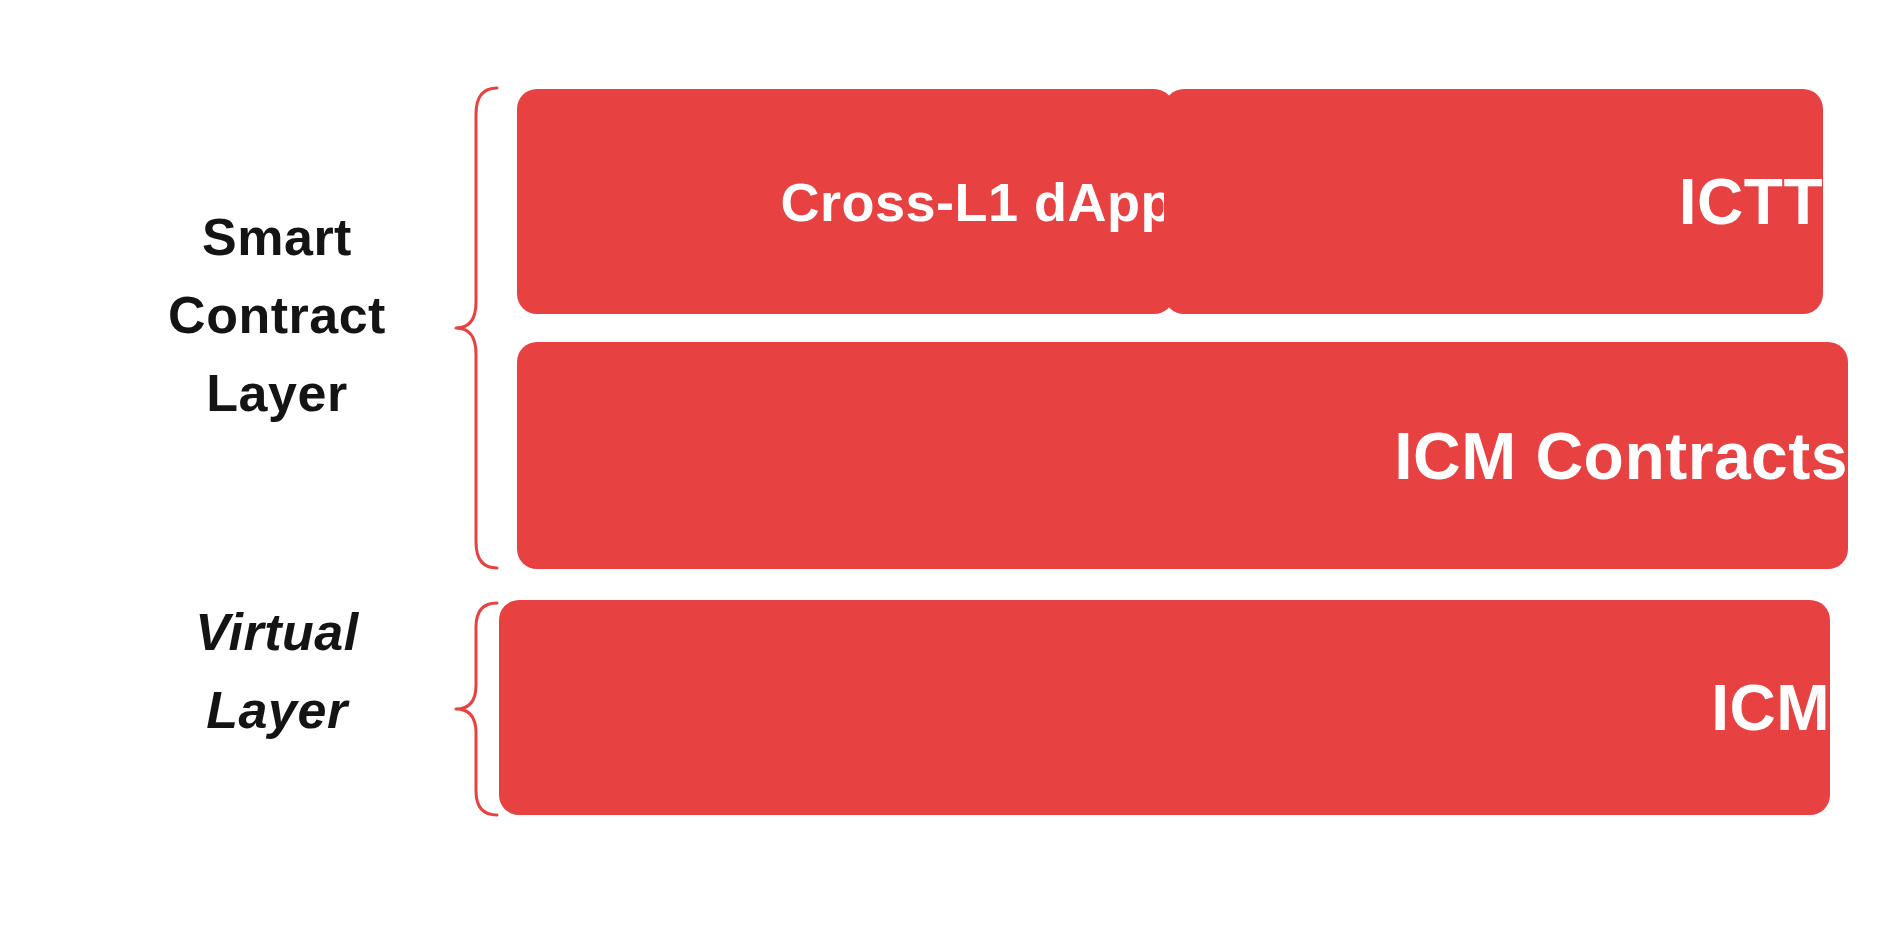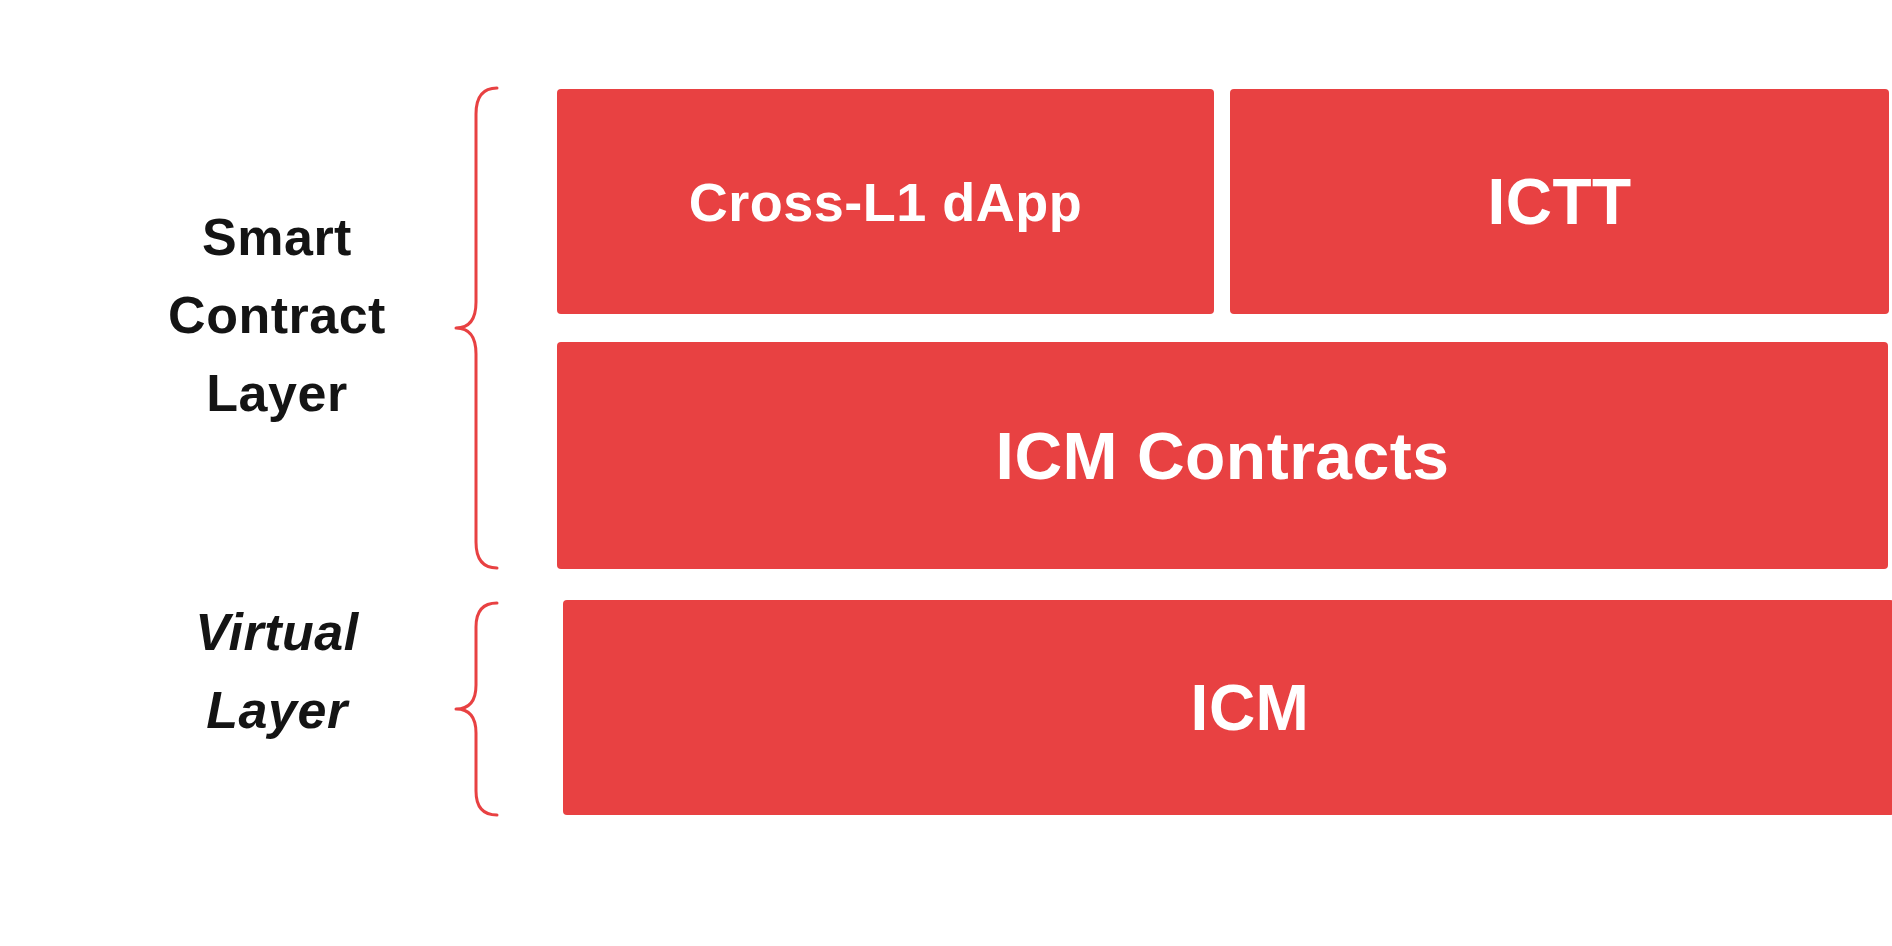--- a/index.html
+++ b/index.html
@@ -42,46 +42,45 @@
     stroke-width: 3;
     stroke-linecap: round;
     stroke-linejoin: round;
   }
   .brace-smart { left: 453px; top: 86px; }
   .brace-vm    { left: 453px; top: 601px; }
 
   .box {
     position: absolute;
     background: var(--accent);
-    border-radius: 4px;
+    border-radius: 20px;
     color: var(--box-text);
     font-weight: 700;
     display: flex;
     align-items: center;
-    justify-content: center;
+    justify-content: flex-end;
     letter-spacing: 0.5px;
-    margin-left: 40px;
   }
   .box-cross {
     left: 517px; top: 89px;
     width: 657px; height: 225px;
     font-size: 54px;
   }
   .box-ictt {
-    left: 1190px; top: 89px;
+    left: 1164px; top: 89px;
     width: 659px; height: 225px;
     font-size: 64px;
   }
   .box-icm-contracts {
     left: 517px; top: 342px;
     width: 1331px; height: 227px;
     font-size: 66px;
   }
   .box-icm {
-    left: 523px; top: 600px;
+    left: 499px; top: 600px;
     width: 1331px; height: 215px;
     font-size: 64px;
     padding-left: 43px;
   }
 </style>
 </head>
 <body>
 
 <div class="canvas">
 

